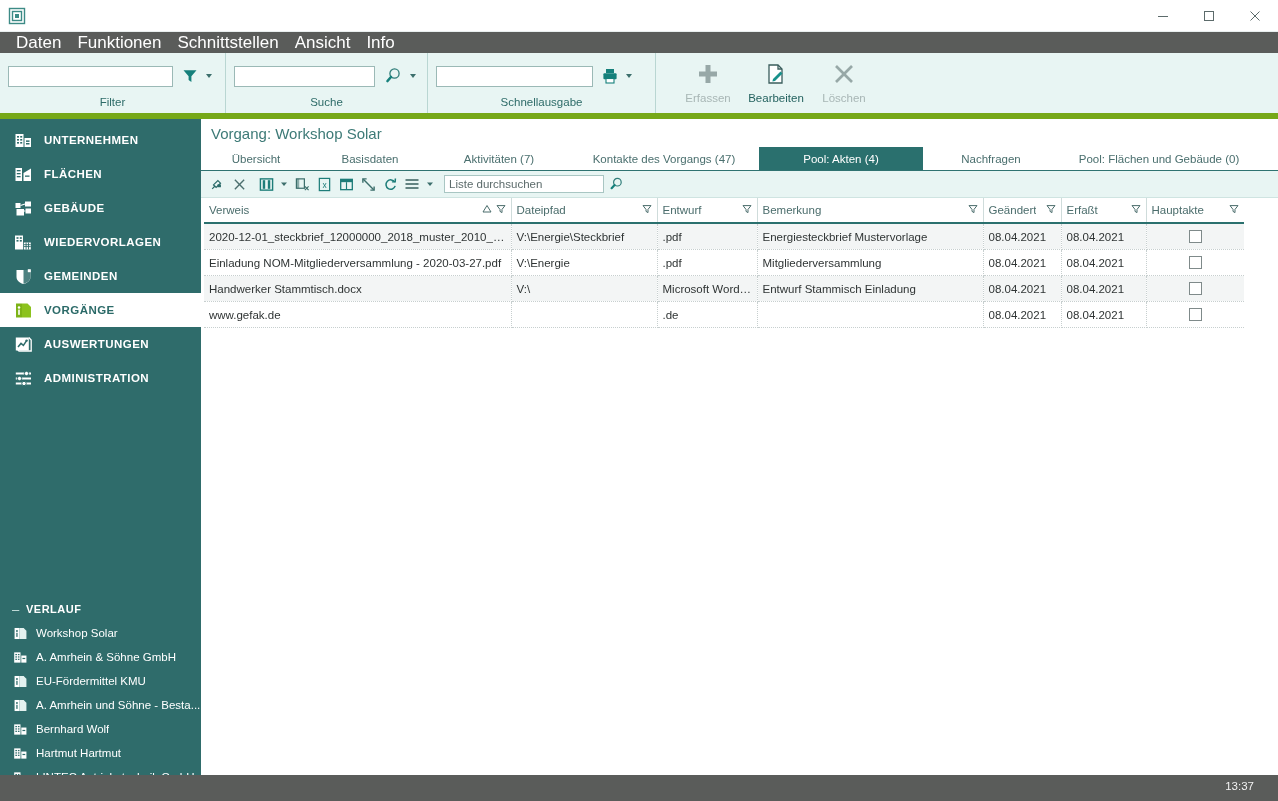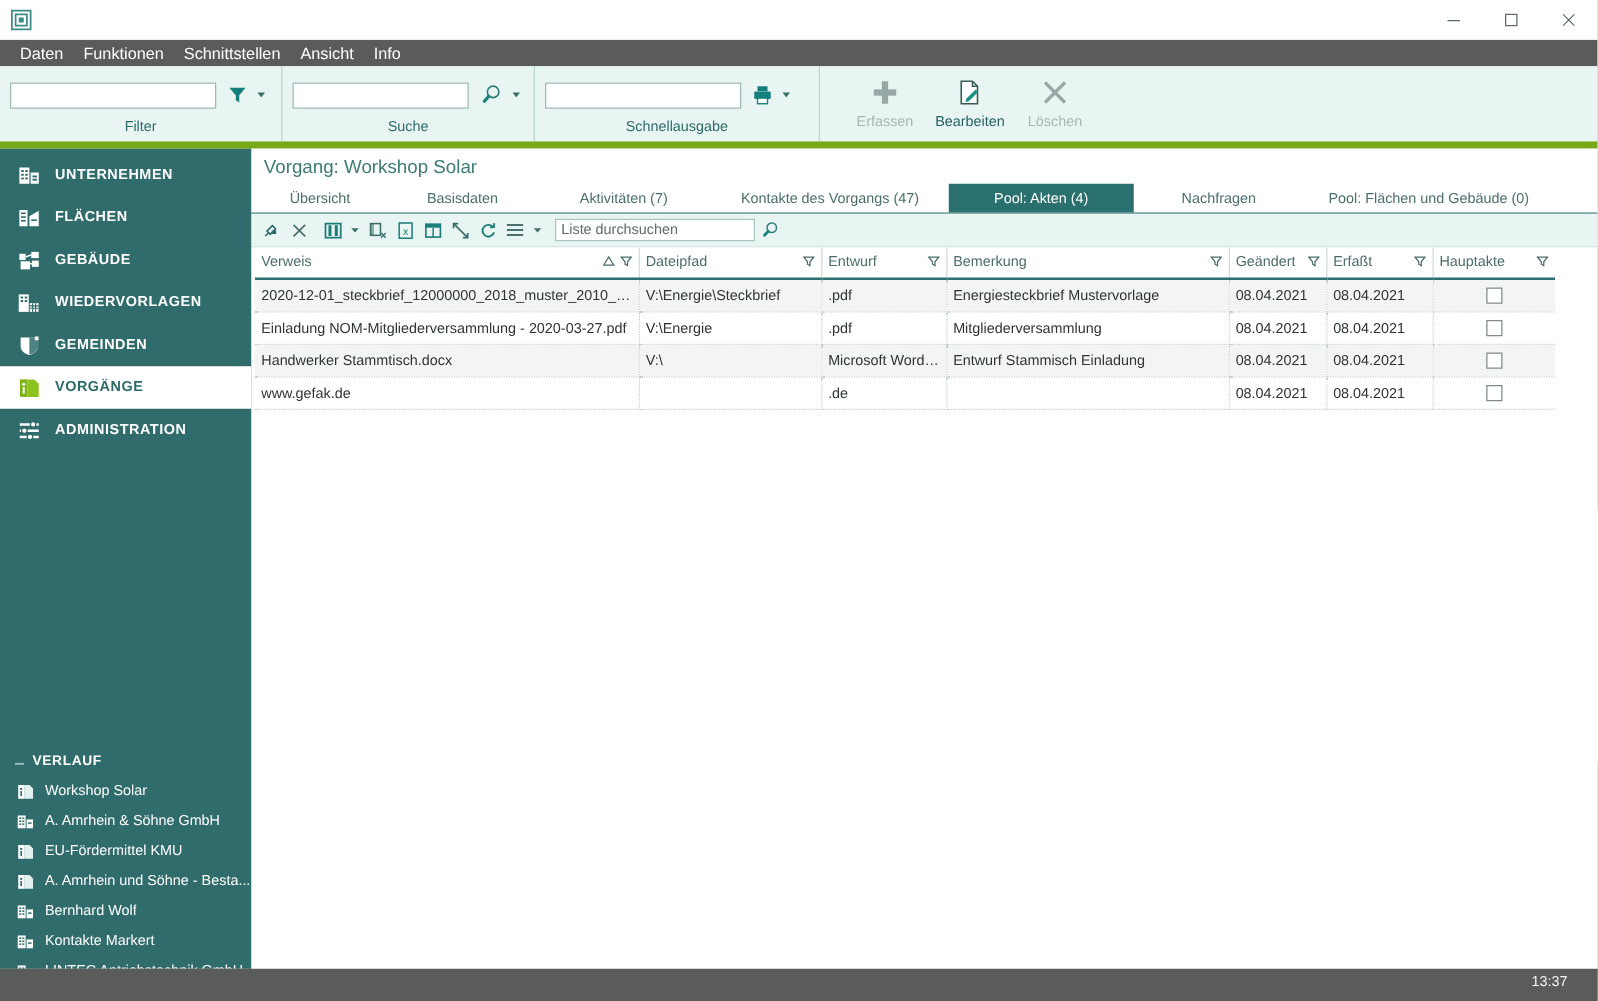--- a/index.html
+++ b/index.html
@@ -14,21 +14,21 @@
   
   .titlebar{height:31px;background:#ffffff;border-bottom:1px solid #e9efef;display:flex;align-items:center;position:relative;}
   .app-logo{margin-left:8px;width:18px;height:18px;flex:0 0 auto;}
   .title-text{margin-left:10px;font-size:12.5px;color:#555b5b;letter-spacing:.1px;}
   .wincontrols{position:absolute;right:0;top:0;height:31px;display:flex;}
   .wc{width:46px;height:31px;display:flex;align-items:center;justify-content:center;}
   .wc svg{display:block;}
 
   
   .menubar{height:21px;background:#5a5c5a;display:flex;align-items:center;padding-left:8px;}
-  .menu-item{font-size:13px;color:#ffffff;padding:0 8px;line-height:21px;white-space:nowrap;}
+  .menu-item{font-size:17px;color:#ffffff;padding:0 8px;line-height:21px;white-space:nowrap;}
 
   
   .ribbon{height:60px;background:#e8f5f3;display:flex;position:relative;}
   .rb-group{display:flex;flex-direction:column;justify-content:flex-start;position:relative;height:60px;}
   .rb-group + .rb-group{border-left:1px solid #b9d6d2;}
   .rb-row{display:flex;align-items:center;height:38px;padding-top:4px;}
   .rb-caption{text-align:center;font-size:11.5px;color:#2d6b68;line-height:14px;}
   .rb-input{height:21px;background:#ffffff;border:1px solid #9bb9b6;margin-left:8px;box-sizing:border-box;}
   .rb-icon{margin:0 4px 0 8px;display:flex;align-items:center;justify-content:center;}
   .caret{width:0;height:0;border-left:3.5px solid transparent;border-right:3.5px solid transparent;border-top:4px solid #3c6f6c;margin-left:3px;margin-right:6px;}
@@ -310,20 +310,31 @@
             <svg width="19" height="19" viewBox="0 0 19 19">
               <rect x="2" y="2.5" width="6" height="14" fill="#7db317"></rect>
               <path d="M8 2.5 H13.5 L17 6 V16.5 H8 Z" fill="#8cc21e"></path>
               <circle cx="5" cy="6.4" r="1.25" fill="#ffffff"></circle>
               <rect x="4.2" y="8.6" width="1.6" height="5.2" fill="#ffffff"></rect>
             </svg>
           </span>
           <span class="nl">VORGÄNGE</span>
         </div>
 
+        <div class="nav-item">
+          <span class="ni">
+            <svg width="19" height="19" viewBox="0 0 19 19">
+              <rect x="1.8" y="2.5" width="13" height="13" fill="#fff"></rect>
+              <path d="M14.8 2.5 L17.2 5 V16 H5 L2.6 13.6" fill="none" stroke="#fff" stroke-width="1.3"></path>
+              <polyline points="4,12 7,8.4 9.4,10.4 12.6,5.6" fill="none" stroke="#2f6c6b" stroke-width="1.5"></polyline>
+              <circle cx="12.6" cy="5.6" r="1.2" fill="#2f6c6b"></circle>
+            </svg>
+          </span>
+          <span class="nl">AUSWERTUNGEN</span>
+        </div>
 
         <div class="nav-item">
           <span class="ni">
             <svg width="19" height="19" viewBox="0 0 19 19">
               <line x1="1.8" y1="4.5" x2="17" y2="4.5" stroke="#fff" stroke-width="2"></line>
               <line x1="1.8" y1="9.5" x2="17" y2="9.5" stroke="#fff" stroke-width="2"></line>
               <line x1="1.8" y1="14.5" x2="17" y2="14.5" stroke="#fff" stroke-width="2"></line>
               <circle cx="12.5" cy="4.5" r="2.2" fill="#fff" stroke="#2f6c6b" stroke-width="1"></circle>
               <circle cx="5.5" cy="9.5" r="2.2" fill="#fff" stroke="#2f6c6b" stroke-width="1"></circle>
               <circle cx="10" cy="14.5" r="2.2" fill="#fff" stroke="#2f6c6b" stroke-width="1"></circle>
@@ -411,21 +422,21 @@
                 <rect x="10.5" y="7" width="6.5" height="9" fill="#fff"></rect>
                 <rect x="3" y="5" width="2" height="1.6" fill="#2f6c6b"></rect>
                 <rect x="6.2" y="5" width="2" height="1.6" fill="#2f6c6b"></rect>
                 <rect x="3" y="8" width="2" height="1.6" fill="#2f6c6b"></rect>
                 <rect x="6.2" y="8" width="2" height="1.6" fill="#2f6c6b"></rect>
                 <rect x="3" y="11" width="2" height="1.6" fill="#2f6c6b"></rect>
                 <rect x="6.2" y="11" width="2" height="1.6" fill="#2f6c6b"></rect>
                 <rect x="12" y="10" width="3.5" height="1.5" fill="#2f6c6b"></rect>
               </svg>
           </span>
-          <span class="vt">Kontakte Markert</span>
+          <span class="vt">Hartmut Hartmut</span>
         </div>
         <div class="vl-item">
           <span class="vi">
             <svg width="15" height="15" viewBox="0 0 19 19">
                 <rect x="1.5" y="3" width="8" height="13" fill="#fff"></rect>
                 <rect x="10.5" y="7" width="6.5" height="9" fill="#fff"></rect>
                 <rect x="3" y="5" width="2" height="1.6" fill="#2f6c6b"></rect>
                 <rect x="6.2" y="5" width="2" height="1.6" fill="#2f6c6b"></rect>
                 <rect x="3" y="8" width="2" height="1.6" fill="#2f6c6b"></rect>
                 <rect x="6.2" y="8" width="2" height="1.6" fill="#2f6c6b"></rect>
@@ -451,21 +462,21 @@
           </div>
         <div class="tab" style="width:118px">
             <span>Basisdaten</span>
           </div>
         <div class="tab" style="width:140px">
             <span>Aktivitäten (7)</span>
           </div>
         <div class="tab" style="width:190px">
             <span>Kontakte des Vorgangs (47)</span>
           </div>
-        <div class="tab active" style="width:148px">
+        <div class="tab active" style="width:164px">
             <span>Pool: Akten (4)</span>
           </div>
         <div class="tab" style="width:136px">
             <span>Nachfragen</span>
           </div>
         <div class="tab" style="width:200px">
             <span>Pool: Flächen und Gebäude (0)</span>
           </div>
       </div>
 

